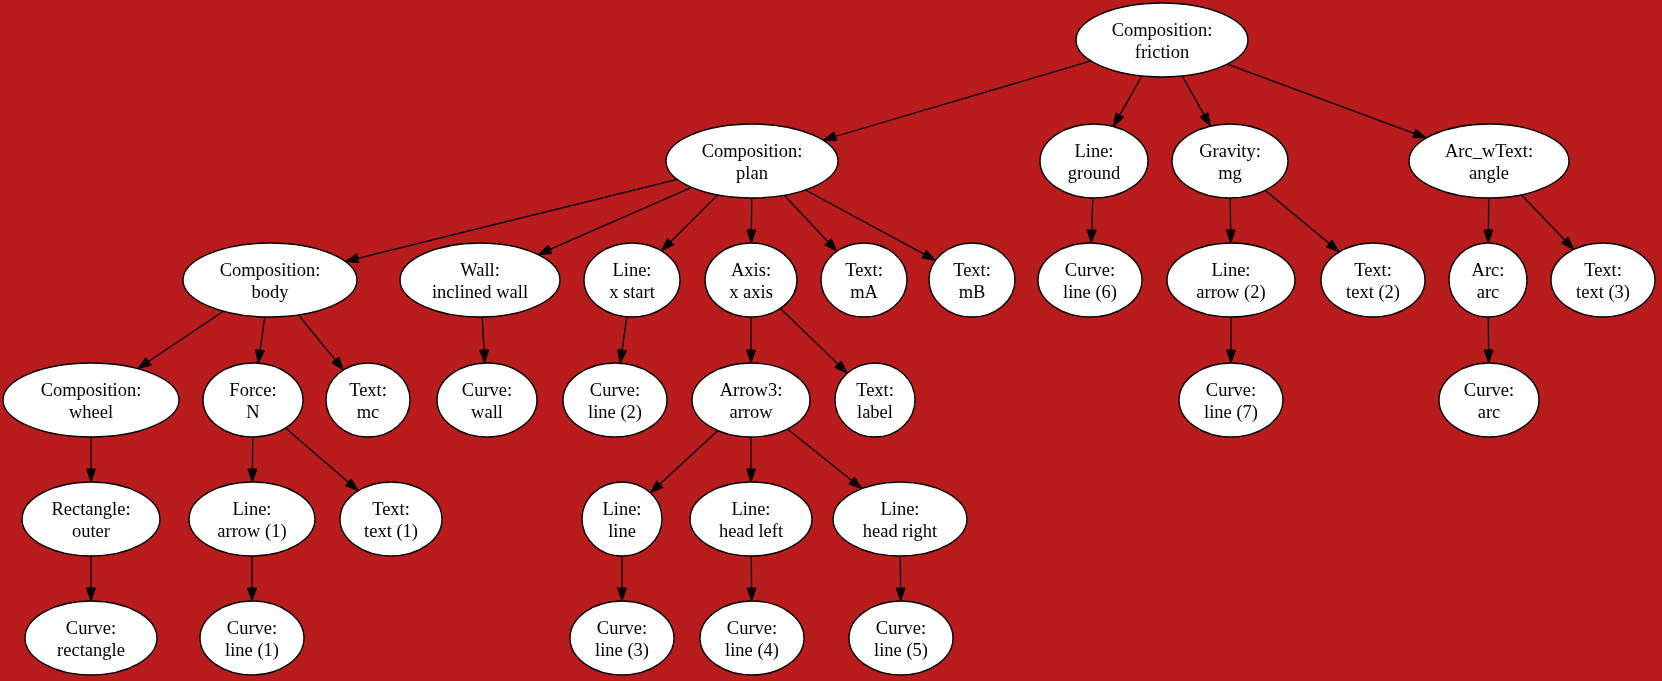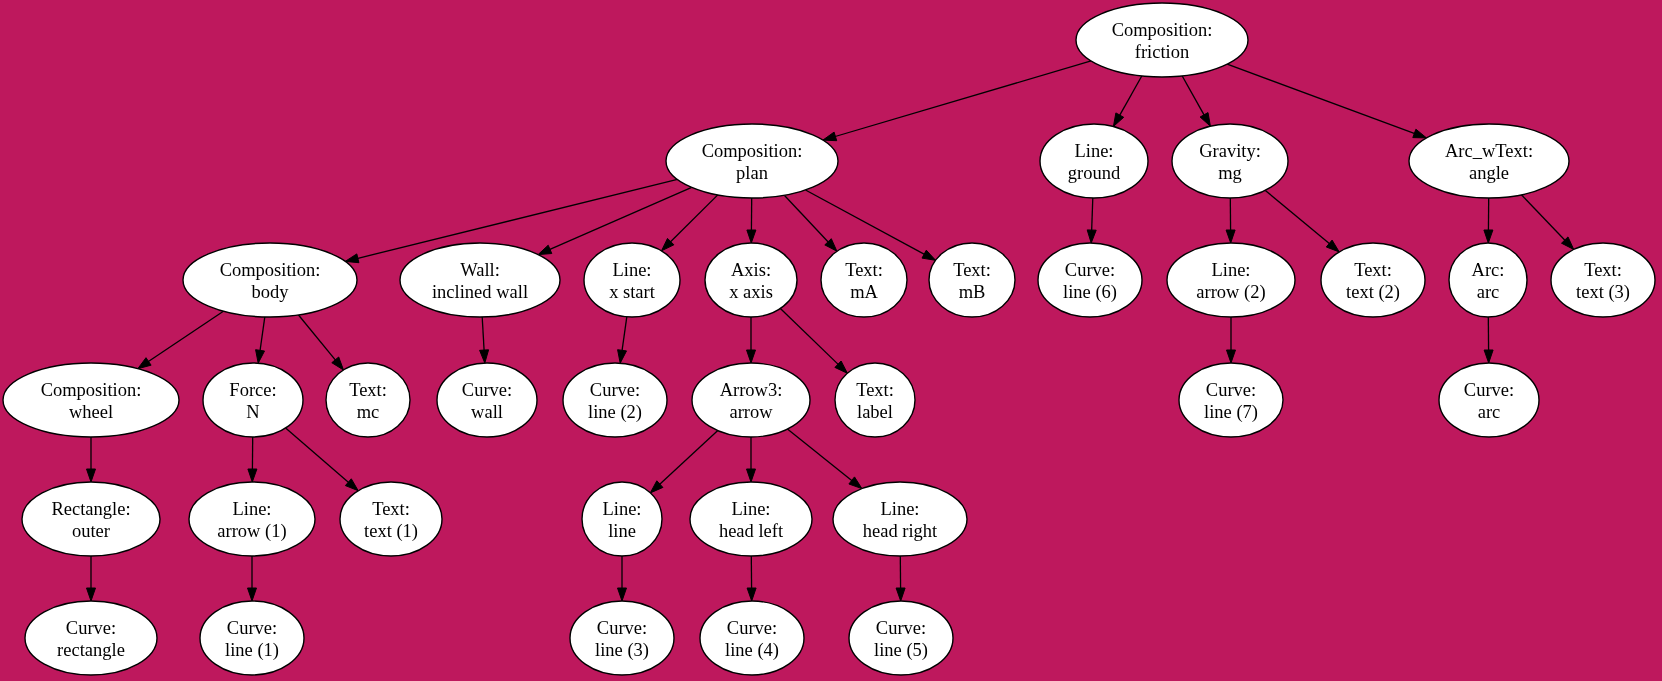--- a/index.html
+++ b/index.html
@@ -4,21 +4,21 @@
 <style>
   html, body {
     margin: 0;
     padding: 0;
     background: #ffffff;
     font-family: "Liberation Serif", serif;
   }
   .canvas-wrap {
     width: 1662px;
     height: 681px;
-    background: #be185d;
+    background: #b91c1c;
     overflow: hidden;
   }
   svg text {
     font-family: "Liberation Serif", serif;
     fill: #000000;
   }
 </style>
 </head>
 <body>
 

